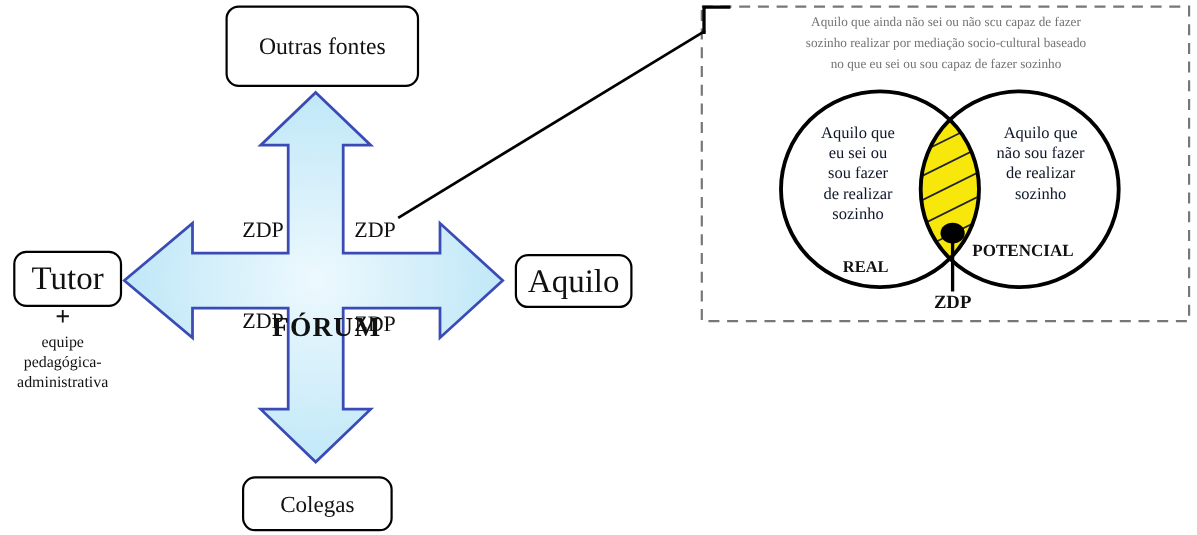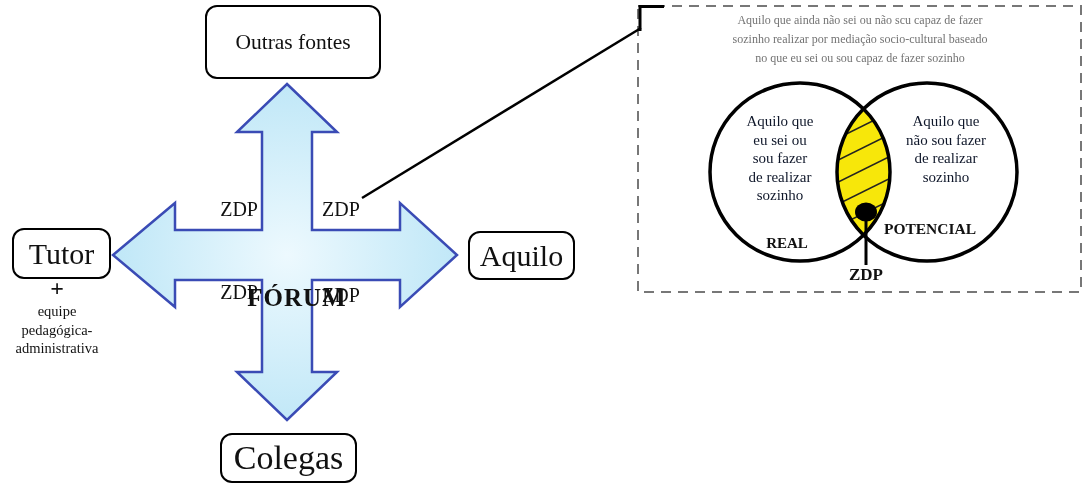--- a/index.html
+++ b/index.html
@@ -82,21 +82,21 @@
   <div class="team" style="left:-12px;top:302px;width:138px;">
     <div>equipe</div>
     <div>pedagógica-</div>
     <div>administrativa</div>
   </div>
 
   <div class="node-box" style="left:468px;top:231px;width:103px;height:45px;font-size:30px;">
     <span>Aquilo</span>
   </div>
 
-  <div class="node-box" style="left:220px;top:433px;width:133px;height:46px;font-size:34px;align-items:center;">
+  <div class="node-box" style="left:220px;top:433px;width:133px;height:46px;font-size:21px;align-items:center;">
     <span>Colegas</span>
   </div>
 
   <div class="center-label" style="left:222px;top:240px;width:150px;margin-top:44px;">FÓRUM</div>
 
   <div class="zdp" style="left:196px;top:198px;width:62px;text-align:right;">ZDP</div>
   <div class="zdp" style="left:322px;top:198px;width:62px;text-align:left;">ZDP</div>
   <div class="zdp" style="left:196px;top:281px;width:62px;text-align:right;">ZDP</div>
   <div class="zdp" style="left:322px;top:284px;width:62px;text-align:left;">ZDP</div>
 

